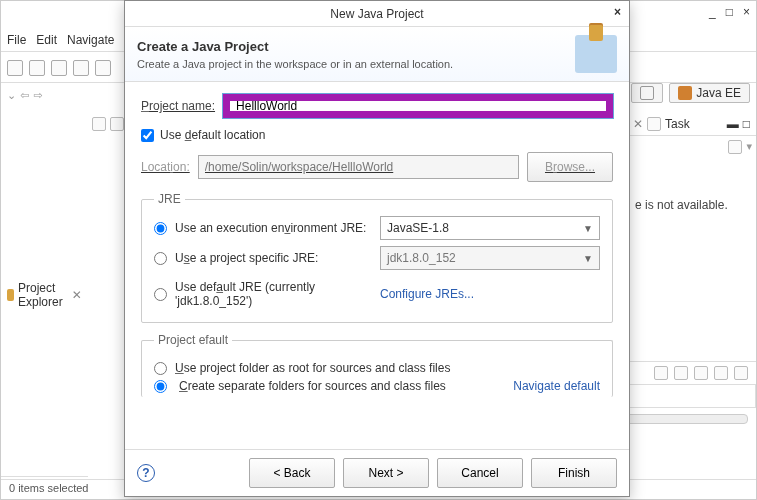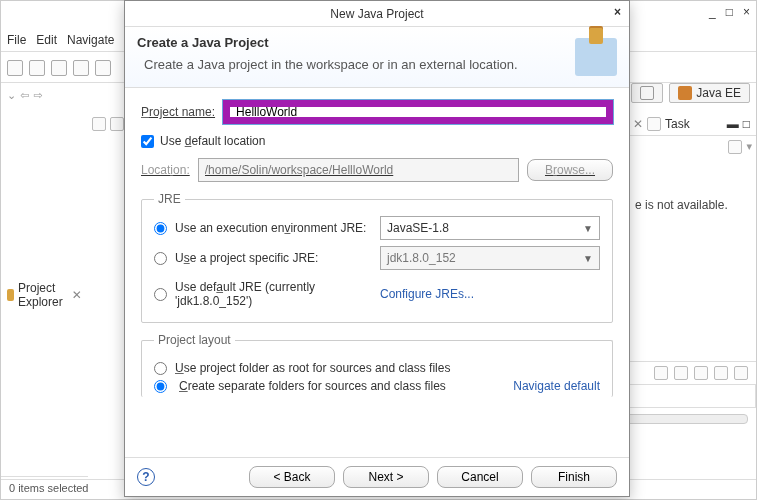--- a/index.html
+++ b/index.html
@@ -123,21 +123,21 @@
   .dlg-title .close {
     position: absolute; right: 8px; top: 4px; font-weight: bold; cursor: pointer;
   }
   .dlg-banner {
     padding: 8px 12px;
     display: flex; align-items: center; justify-content: space-between;
     border-bottom: 1px solid #ddd;
     background: linear-gradient(#fff,#f5f9ff);
   }
   .dlg-banner h3 { margin: 0 0 4px; font-size: 13px; font-weight: bold; }
-  .dlg-banner p { margin: 7px; font-size: 13px; color: #555; }
+  .dlg-banner p { margin: 0; font-size: 11px; color: #555; }
   .banner-icon {
     width: 42px; height: 38px;
     background: #bcd7ef;
     border-radius: 3px;
     position: relative;
   }
   .banner-icon::after {
     content: ""; position: absolute; top: -10px; left: 14px;
     width: 14px; height: 16px; background: #d9a441; border-radius: 2px;
     box-shadow: 0 -2px 0 #c08030;
@@ -167,23 +167,23 @@
   .radio-row input { margin: 0; }
   .combo {
     height: 24px; border: 1px solid #aaa;
     display: flex; align-items: center; justify-content: space-between;
     padding: 0 6px; width: 220px; font-size: 12px; background: #fff;
   }
   .combo.disabled { background: #f5f5f5; color: #777; }
   .combo .caret { font-size: 10px; color: #666; }
   .link { color: #2a5db0; cursor: pointer; }
   .btn {
-    height: 22px; min-width: 86px;
+    height: 30px; min-width: 86px;
     border: 1px solid #aaa; background: linear-gradient(#fefefe,#ececec);
-    border-radius: 8px; font: inherit; cursor: pointer;
+    border-radius: 2px; font: inherit; cursor: pointer;
   }
   .btn[disabled] { color: #999; }
   .dlg-footer {
     border-top: 1px solid #ddd;
     padding: 8px 12px;
     display: flex; align-items: center; gap: 8px;
   }
   .help-icon {
     width: 18px; height: 18px; border: 1.5px solid #2a5db0; border-radius: 50%;
     display: flex; align-items: center; justify-content: center;
@@ -346,21 +346,21 @@
         <div class="radio-row" style="grid-column:1">
           <input type="radio" name="jre" style="">
           <label>Use def<span class="underline">a</span>ult JRE (currently 'jdk1.8.0_152')</label>
 
         </div>
         <div class="link" style="grid-column:2; align-self:center">Configure JREs...</div>
       </div>
     </fieldset>
 
     <fieldset style="border-bottom:none; padding-bottom:0">
-      <legend>Project layout</legend>
+      <legend>Project efault</legend>
       <div class="radio-row">
         <input type="radio" name="pl" style="">
         <label><span class="underline">U</span>se project folder as root for sources and class files</label>
 
       </div>
       <div class="radio-row" style="justify-content:space-between">
         <div style="display:flex; align-items:flex-end; gap:12px">
           <input type="radio" name="pl" checked="" style="">
           <label><span class="underline">C</span>reate separate folders for sources and class files</label>
 

